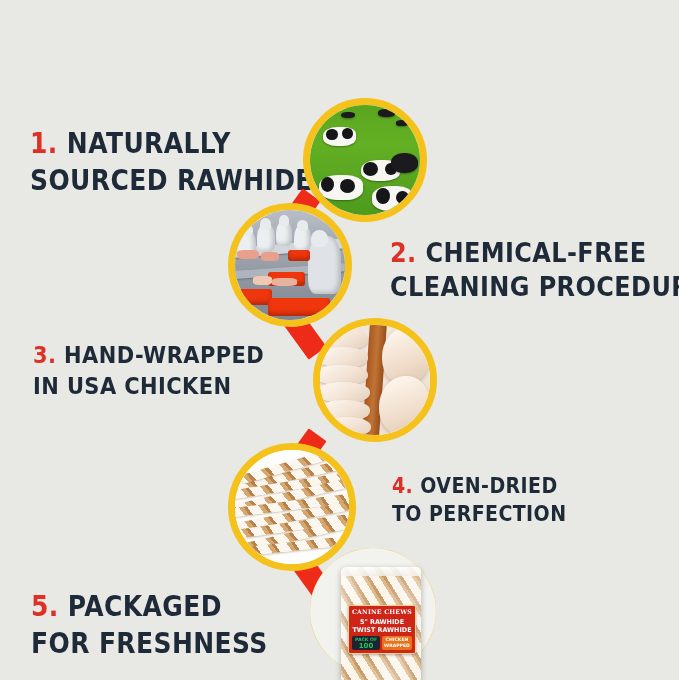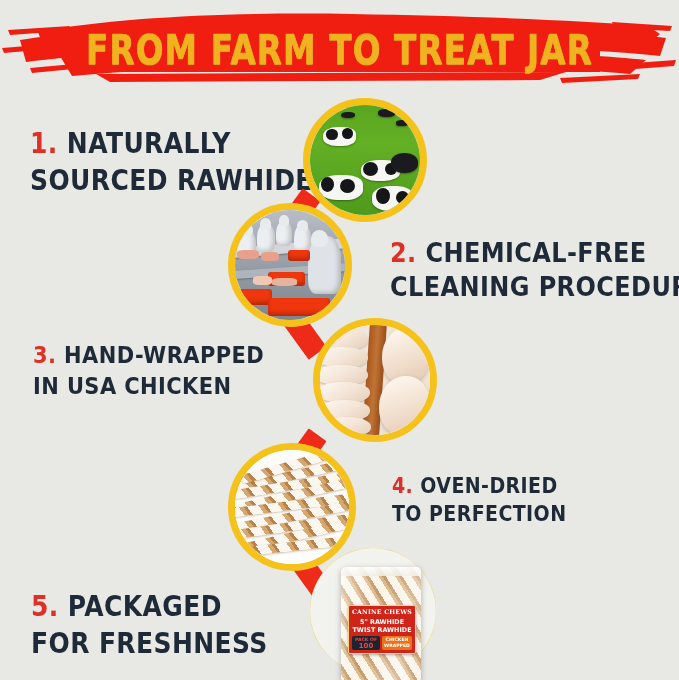--- a/index.html
+++ b/index.html
@@ -113,49 +113,32 @@
   .pack .gloss{position:absolute;left:0;top:0;width:100%;height:100%;
     background:linear-gradient(105deg,rgba(255,255,255,.55) 0%,rgba(255,255,255,.05) 40%,rgba(255,255,255,.4) 75%,rgba(255,255,255,.1) 100%);}
   .label{position:absolute;left:7px;top:38px;width:66px;height:47px;
     background:#cf2418;border:1.5px solid #f2d28a;border-radius:2px;
     box-shadow:0 1px 3px rgba(0,0,0,.3);overflow:hidden;}
   .brand{position:absolute;left:0;top:2px;width:100%;text-align:center;color:#fff;
     font-family:"DejaVu Serif",serif;font-weight:bold;font-size:6.2px;letter-spacing:.2px;}
   .ptitle{position:absolute;left:0;top:12px;width:100%;text-align:center;color:#fff;
     font-family:"DejaVu Sans",sans-serif;font-weight:bold;font-size:6.4px;line-height:8px;}
   .packof{position:absolute;left:3px;top:30px;width:28px;height:14px;background:#1d2430;border-radius:2px;
-    color:#ef4444;font-family:"DejaVu Sans",sans-serif;font-weight:bold;text-align:center;}
+    color:#22c55e;font-family:"DejaVu Sans",sans-serif;font-weight:bold;text-align:center;}
   .packof .a{display:block;font-size:4.6px;line-height:6px;padding-top:1px;}
   .packof .b{display:block;font-size:7px;line-height:7px;}
   .chickwrap{position:absolute;right:3px;top:30px;width:30px;height:14px;background:#e8731b;border-radius:2px;
     color:#fff;font-family:"DejaVu Sans",sans-serif;font-weight:bold;text-align:center;font-size:4.6px;line-height:6.4px;padding-top:1px;box-sizing:border-box;}
   .pack .seal{position:absolute;left:0;top:0;width:100%;height:9px;background:linear-gradient(#ffffff,#eceadf);opacity:.9;}
 </style>
 </head>
 <body>
 
 <div id="infographic">
 
-  <div class="banner">
-    <svg width="679" height="88" viewBox="0 0 679 88">
-      <path d="M38,28 C120,12 250,8 352,10 C470,12 575,16 648,22 L660,30 L648,40 C560,36 470,34 352,33 C240,32 130,36 44,44 Z" fill="#f01e11"></path>
-      <path d="M20,36 C110,22 260,18 380,20 C500,22 600,26 666,34 L660,52 C580,44 480,40 380,40 C260,40 120,46 26,58 Z" fill="#f01e11"></path>
-      <path d="M60,52 C160,44 280,42 392,44 C500,46 590,50 646,56 L630,70 C560,64 470,60 380,60 C270,60 160,64 72,72 Z" fill="#f01e11"></path>
-      <rect x="80" y="24" width="520" height="44" fill="#f01e11"></rect>
-      <path d="M118,20 L560,18 L604,24 L120,26 Z" fill="#f01e11"></path>
-      <path d="M96,70 L566,68 L540,76 L110,78 Z" fill="#f01e11"></path>
-      <path d="M8,26 L70,22 L66,27 L10,31 Z" fill="#f01e11"></path>
-      <path d="M2,44 L52,40 L50,45 L4,49 Z" fill="#f01e11"></path>
-      <path d="M612,18 L672,22 L670,27 L614,24 Z" fill="#f01e11"></path>
-      <path d="M620,60 L676,56 L674,62 L622,66 Z" fill="#f01e11"></path>
-      <path d="M30,64 L96,58 L94,63 L32,69 Z" fill="#f01e11"></path>
-      <path d="M560,74 L640,70 L638,75 L562,79 Z" fill="#f01e11"></path>
-    </svg>
-    <div class="banner-title">FROM FARM TO TREAT JAR</div>
-  </div>
 
   <div class="connector" id="c1"></div>
   <div class="connector" id="c2"></div>
   <div class="connector" id="c3"></div>
   <div class="connector" id="c4"></div>
 
   <div class="step-text" id="t1">
     <span class="l1"><span class="num">1.</span>
       <span>NATURALLY</span></span>
     <span class="l2">SOURCED RAWHIDE</span>

